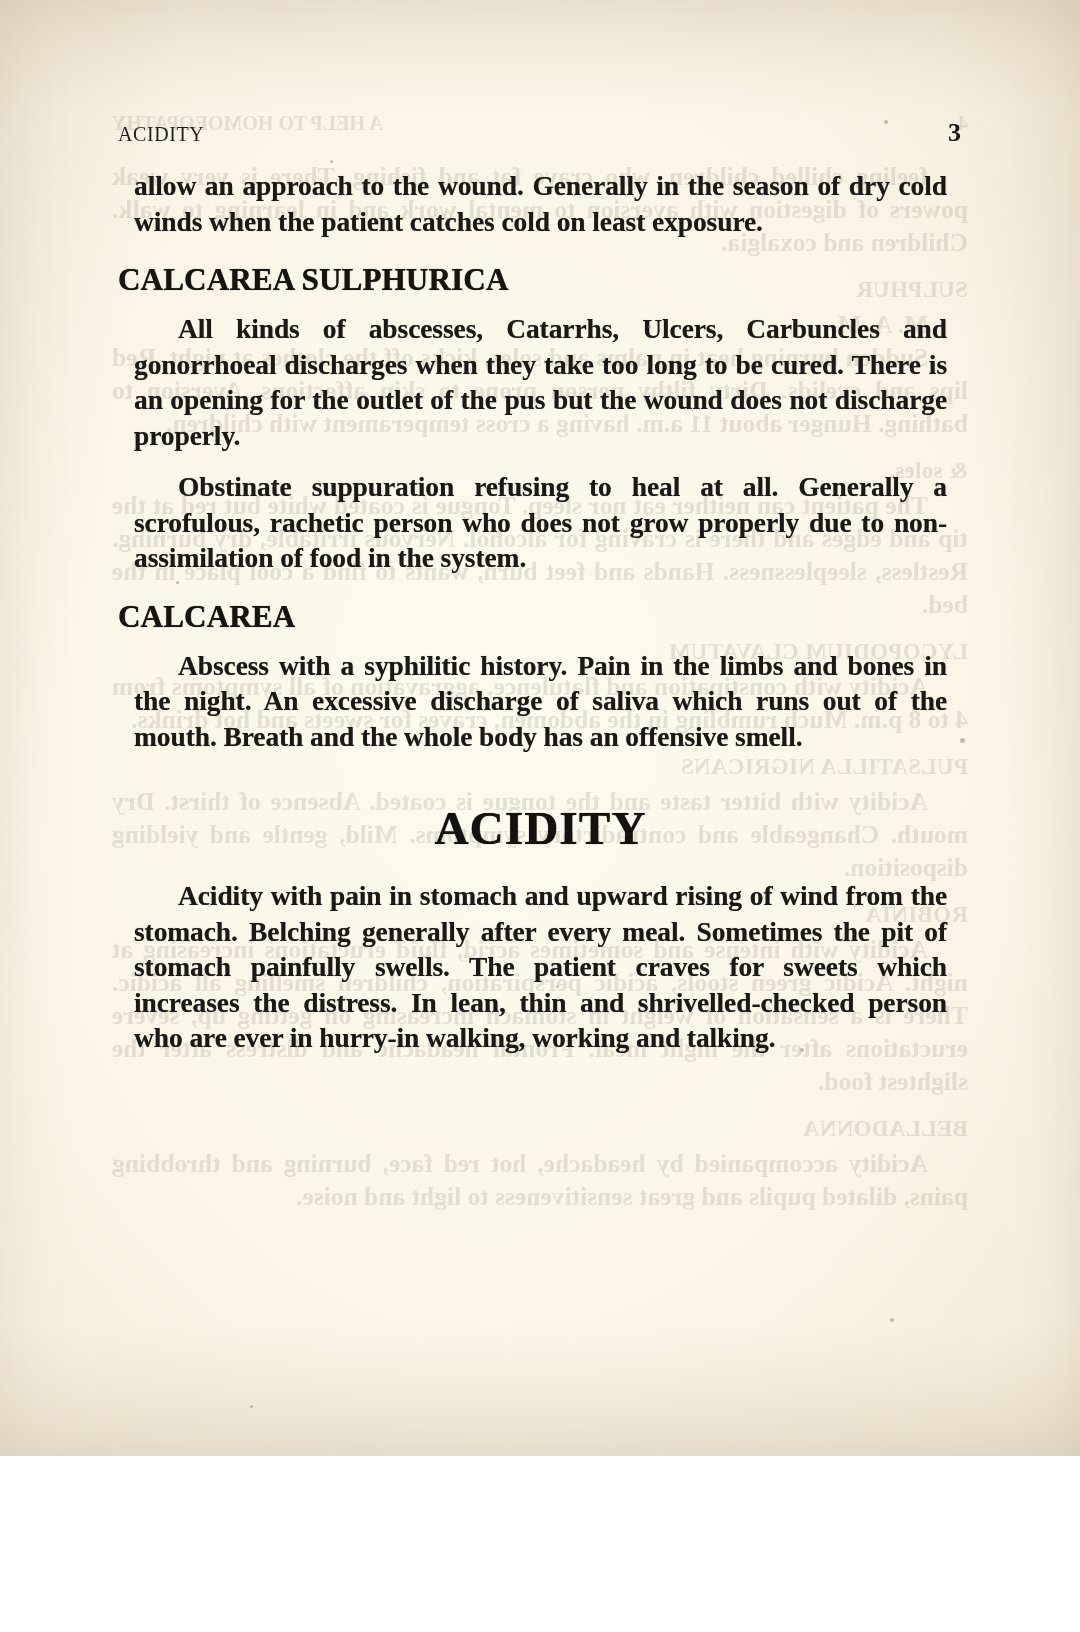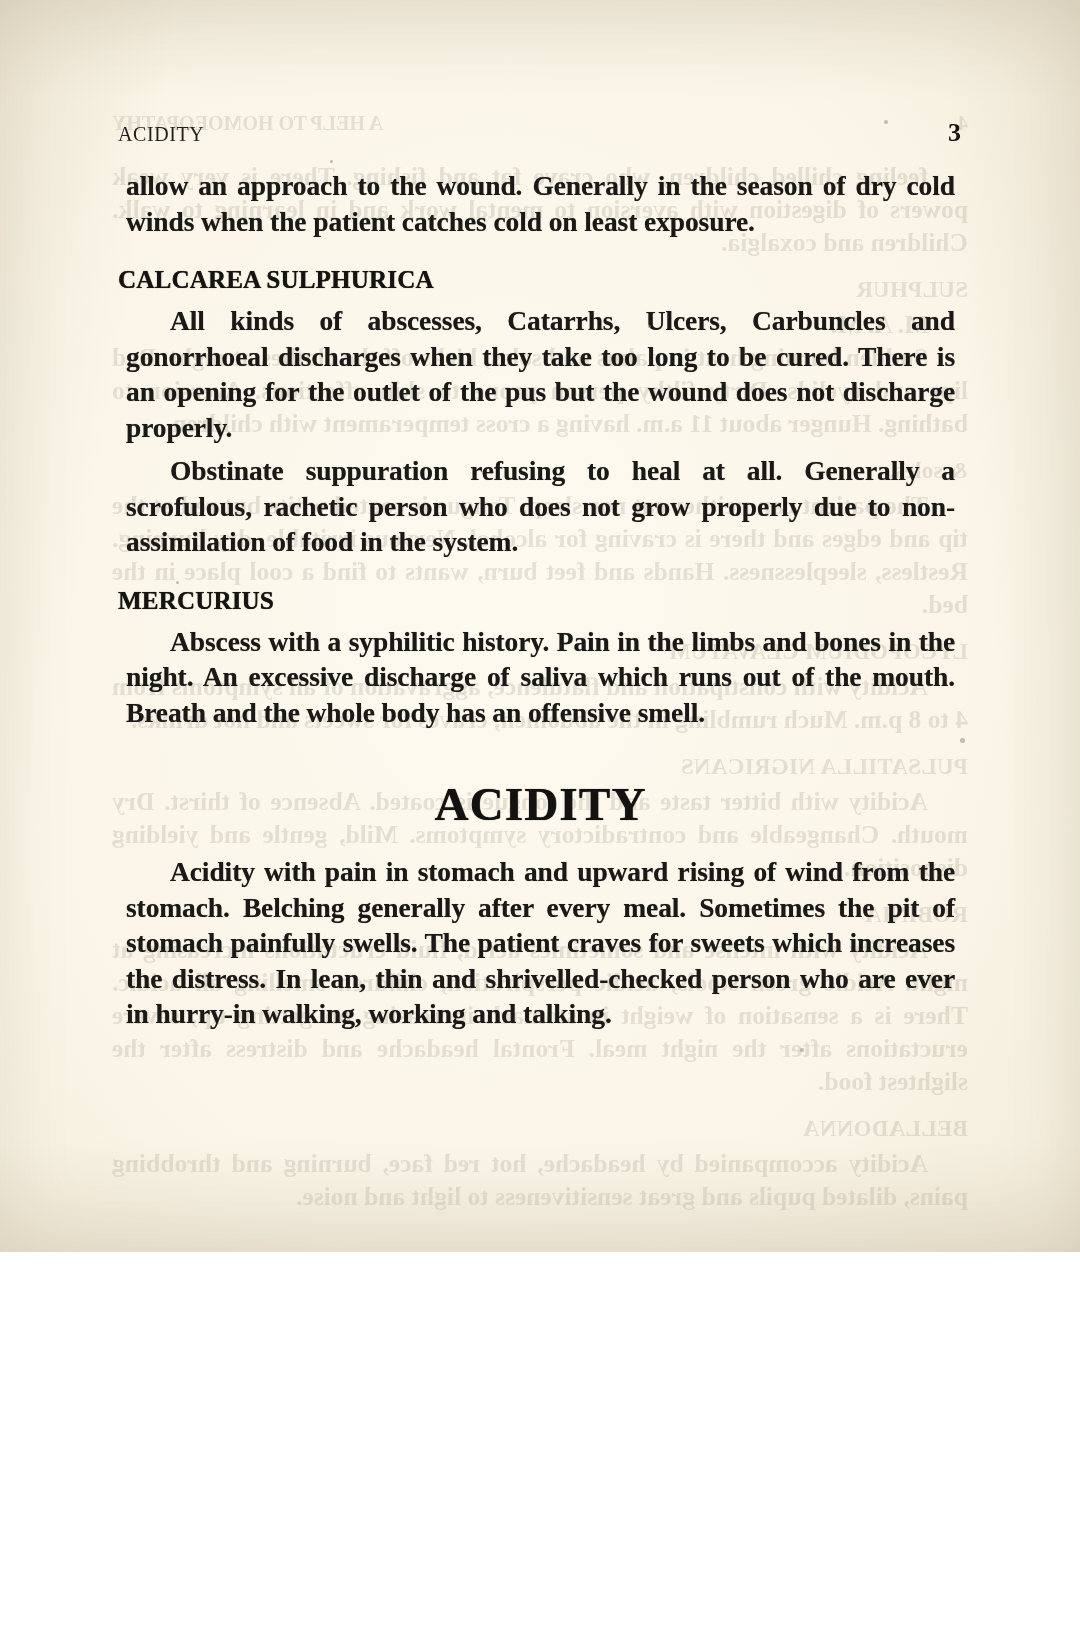--- a/index.html
+++ b/index.html
@@ -12,21 +12,21 @@
     width: 1080px;
     height: 1632px;
     overflow: hidden;
     font-family: "Liberation Serif", "DejaVu Serif", serif;
   }
 
   
   .page {
     position: relative;
     width: 1080px;
-    height: 1252px;
+    height: 1456px;
     background:
       radial-gradient(ellipse 900px 1200px at 46% 48%, #fdfaf0 0%, #faf5e7 55%, #f3ecdb 82%, #e9e0cc 100%);
     overflow: hidden;
   }
   
   .paper-grain {
     position: absolute;
     inset: 0;
     background:
       linear-gradient(100deg, rgba(205,192,168,0.22) 0%, rgba(255,255,255,0) 14%),
@@ -108,40 +108,40 @@
     font-weight: 700;
     color: #161513;
     padding-right: 2px;
   }
 
   .body-text {
     margin-top: 24px;
   }
 
   p.para {
-    margin: 8px;
+    margin: 16px;
     text-align: justify;
     text-justify: inter-word;
     font-size: 27.5px;
     line-height: 35.5px;
     font-weight: 700;
     letter-spacing: -0.1px;
     color: #1a1917;
     text-shadow: 0 0 0.7px rgba(30,28,24,0.55);
   }
   p.para.indent {
     text-indent: 44px;
   }
   p.para.cont {
     text-indent: 0;
   }
 
   h2.remedy {
     margin: 26px 0 1px 0;
-    font-size: 25px;
+    font-size: 31px;
     line-height: 30px;
     font-weight: 700;
     letter-spacing: 0.2px;
     color: #151411;
     text-shadow: 0 0 0.9px rgba(25,23,20,0.75), 0.4px 0 0.4px rgba(25,23,20,0.5);
   }
   h2.remedy.tight { margin-top: 24px; }
 
   h1.chapter {
     text-align: center;
@@ -202,21 +202,21 @@
 
     <div class="body-text">
 
       <p class="para cont">allow an approach to the wound. Generally in the season of dry cold winds when the patient catches cold on least exposure.</p>
 
       <h2 class="remedy">CALCAREA SULPHURICA</h2>
       <p class="para indent">All kinds of abscesses, Catarrhs, Ulcers, Carbuncles and gonorrhoeal discharges when they take too long to be cured. There is an opening for the outlet of the pus but the wound does not discharge properly.</p>
 
       <p class="para indent">Obstinate suppuration refusing to heal at all. Generally a scrofulous, rachetic person who does not grow properly due to non-assimilation of food in the system.</p>
 
-      <h2 class="remedy">MERCURIUS</h2>
+      <h2 class="remedy">CALCAREA</h2>
 
       <p class="para indent">Abscess with a syphilitic history. Pain in the limbs and bones in the night. An excessive discharge of saliva which runs out of the mouth. Breath and the whole body has an offensive smell.</p>
 
       <h1 class="chapter">ACIDITY</h1>
 
       <p class="para indent">Acidity with pain in stomach and upward rising of wind from the stomach. Belching generally after every meal. Sometimes the pit of stomach painfully swells. The patient craves for sweets which increases the distress. In lean, thin and shrivelled-checked person who are ever in hurry-in walking, working and talking.</p>
 
 
     </div>
   </div>

